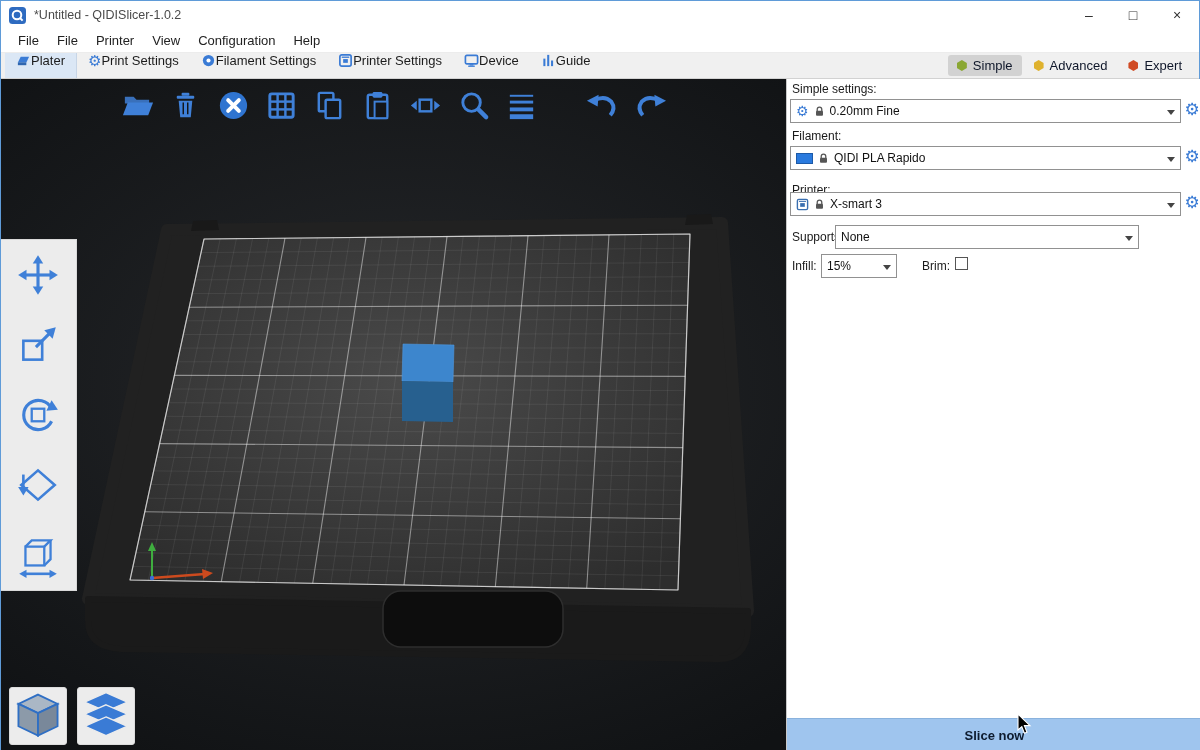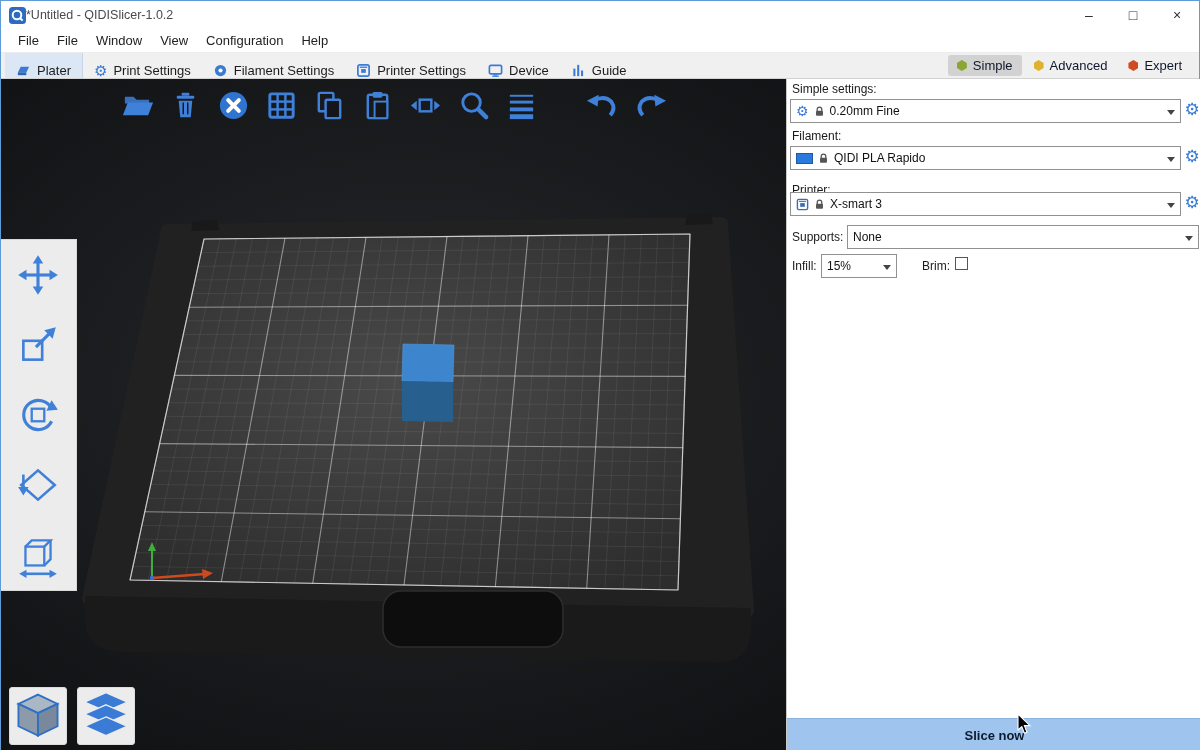--- a/index.html
+++ b/index.html
@@ -3,34 +3,34 @@
 <meta charset="utf-8">
 <style>
   *{margin:0;padding:0;box-sizing:border-box;}
   html,body{width:1200px;height:750px;overflow:hidden;background:#fff;
     font-family:"Liberation Sans",sans-serif;}
   .window{position:relative;width:1200px;height:750px;border:1px solid #5f9bd8;
     display:flex;flex-direction:column;background:#fff;}
 
   
   .titlebar{height:28px;display:flex;align-items:center;padding-left:8px;background:#fff;flex:0 0 auto;}
-  .title-text{font-size:12.5px;color:#4a4a4a;}
+  .title-text{margin-left:8px;font-size:12.5px;color:#4a4a4a;}
   .win-controls{margin-left:auto;display:flex;height:100%;}
   .win-btn{width:44px;height:100%;display:flex;align-items:center;justify-content:center;
     font-size:14px;color:#333;background:none;border:none;}
 
   
   .menubar{height:24px;display:flex;align-items:center;padding-left:8px;background:#fff;
     border-bottom:1px solid #ececec;flex:0 0 auto;}
   .menu-item{padding:0 9px;font-size:13px;color:#222;height:100%;display:flex;align-items:center;}
 
   
   .tabbar{height:26px;background:#f0f0f0;border-bottom:1px solid #d2d2d2;display:flex;
     align-items:stretch;padding-left:4px;flex:0 0 auto;}
-  .tab{display:flex;align-items:flex-end;gap:6px;padding:0 11px;font-size:13px;color:#1c1c1c;}
+  .tab{display:flex;align-items:flex-start;padding:0 11px;font-size:13px;color:#1c1c1c;}
   .tab.active{background:#dbe7f5;border-right:1px solid #c7d5e6;}
   .tab .glyph{color:#3a7bd5;font-size:15px;line-height:1;}
   .modes{margin-left:auto;display:flex;align-items:center;gap:3px;padding-right:8px;}
   .mode{display:flex;align-items:center;gap:6px;padding:3px 9px;border-radius:3px;font-size:13px;color:#0f172a;}
   .mode.active{background:#d2d2d2;}
   .hex{width:10px;height:11px;clip-path:polygon(50% 0,100% 27%,100% 73%,50% 100%,0 73%,0 27%);}
   .hex.simple{background:#8aa733}.hex.advanced{background:#dfb22e}.hex.expert{background:#d04a23}
 
   
   .content{flex:1;display:flex;min-height:0;}
@@ -89,21 +89,21 @@
     <div class="win-controls">
       <button class="win-btn">–</button>
       <button class="win-btn">□</button>
       <button class="win-btn">×</button>
     </div>
   </div>
 
   <div class="menubar">
     <span class="menu-item">File</span>
     <span class="menu-item">File</span>
-    <span class="menu-item">Window</span>
+    <span class="menu-item">Printer</span>
     <span class="menu-item">View</span>
     <span class="menu-item">Configuration</span>
     <span class="menu-item">Help</span>
   </div>
 
   <div class="tabbar">
     <div class="tab active">
       <svg width="15" height="15" viewBox="0 0 16 16">
         <path d="M2 10 L5 4 h9 l-3 6 z" fill="#3a7bd5"></path>
         <rect x="2" y="10" width="9" height="3" fill="#2f66b0"></rect>
@@ -438,21 +438,21 @@
         <svg width="11" height="11" viewBox="0 0 12 12">
           <path d="M3.5 5.5 V3.8 a2.5 2.5 0 0 1 5 0 V5.5" fill="none" stroke="#555" stroke-width="1.4"></path>
           <rect x="2.2" y="5.2" width="7.6" height="5.3" rx="1" fill="#555"></rect>
         </svg>
         <span>X-smart 3</span>
         <span class="chev"></span>
       </div>
       <button class="row-gear" style="top:115px;">⚙</button>
 
       <span class="sb-label" style="top:151px;">Supports:</span>
-      <div class="combo" style="left:60px;top:146px;width:352px;text-align:right;">
+      <div class="combo" style="left:48px;top:146px;width:304px;text-align:right;">
         <span>None</span>
         <span class="chev"></span>
       </div>
 
       <span class="sb-label" style="top:180px;">Infill:</span>
       <div class="combo" style="left:34px;top:175px;width:76px;">
         <span>15%</span>
         <span class="chev"></span>
       </div>
       <span class="sb-label" style="left:135px;top:180px;">Brim:</span>

